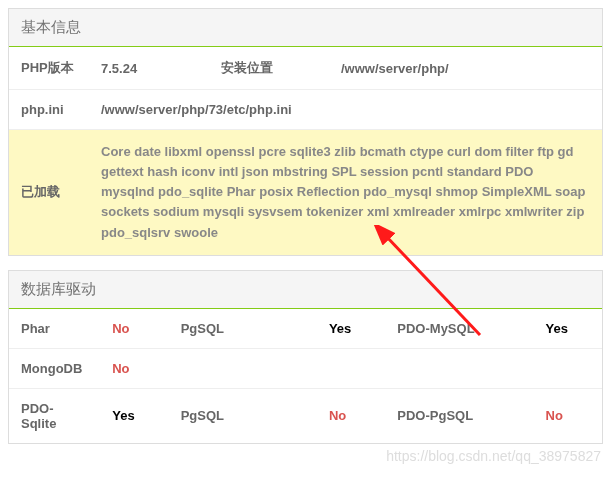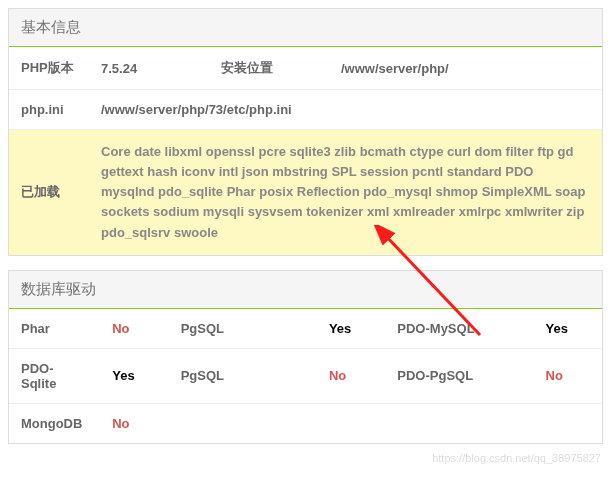--- a/index.html
+++ b/index.html
@@ -50,21 +50,21 @@
   .arrow-svg {
     position: absolute;
     top: 225px;
     left: 300px;
     pointer-events: none;
   }
   .watermark {
     position: absolute;
     right: 10px;
     bottom: 2px;
-    font-size: 11px;
+    font-size: 14px;
     color: #ddd;
   }
 </style>
 </head>
 <body>
 
 <div class="panel">
   <div class="panel-header">基本信息</div>
   <table>
     <colgroup>
@@ -106,34 +106,34 @@
     <tbody id="db-body">
         <tr>
           <td>Phar</td>
           <td class="no">No</td>
           <td>PgSQL</td>
           <td class="yes">Yes</td>
           <td>PDO-MySQL</td>
           <td class="yes">Yes</td>
         </tr>
         <tr>
+          <td>MongoDB</td>
+          <td class="no">No</td>
+          <td></td>
+          <td></td>
+          <td></td>
+          <td></td>
+        </tr>
+        <tr>
           <td>PDO-Sqlite</td>
           <td class="yes">Yes</td>
           <td>PgSQL</td>
           <td class="no">No</td>
           <td>PDO-PgSQL</td>
           <td class="no">No</td>
-        </tr>
-        <tr>
-          <td>MongoDB</td>
-          <td class="no">No</td>
-          <td></td>
-          <td></td>
-          <td></td>
-          <td></td>
         </tr>
       </tbody>
   </table>
 </div>
 
 <svg class="arrow-svg" width="200" height="120">
   <defs>
     <marker id="ah" markerWidth="10" markerHeight="10" refX="2" refY="3" orient="auto">
       <path d="M0,0 L0,6 L8,3 z" fill="#ff1a1a"></path>
     </marker>

